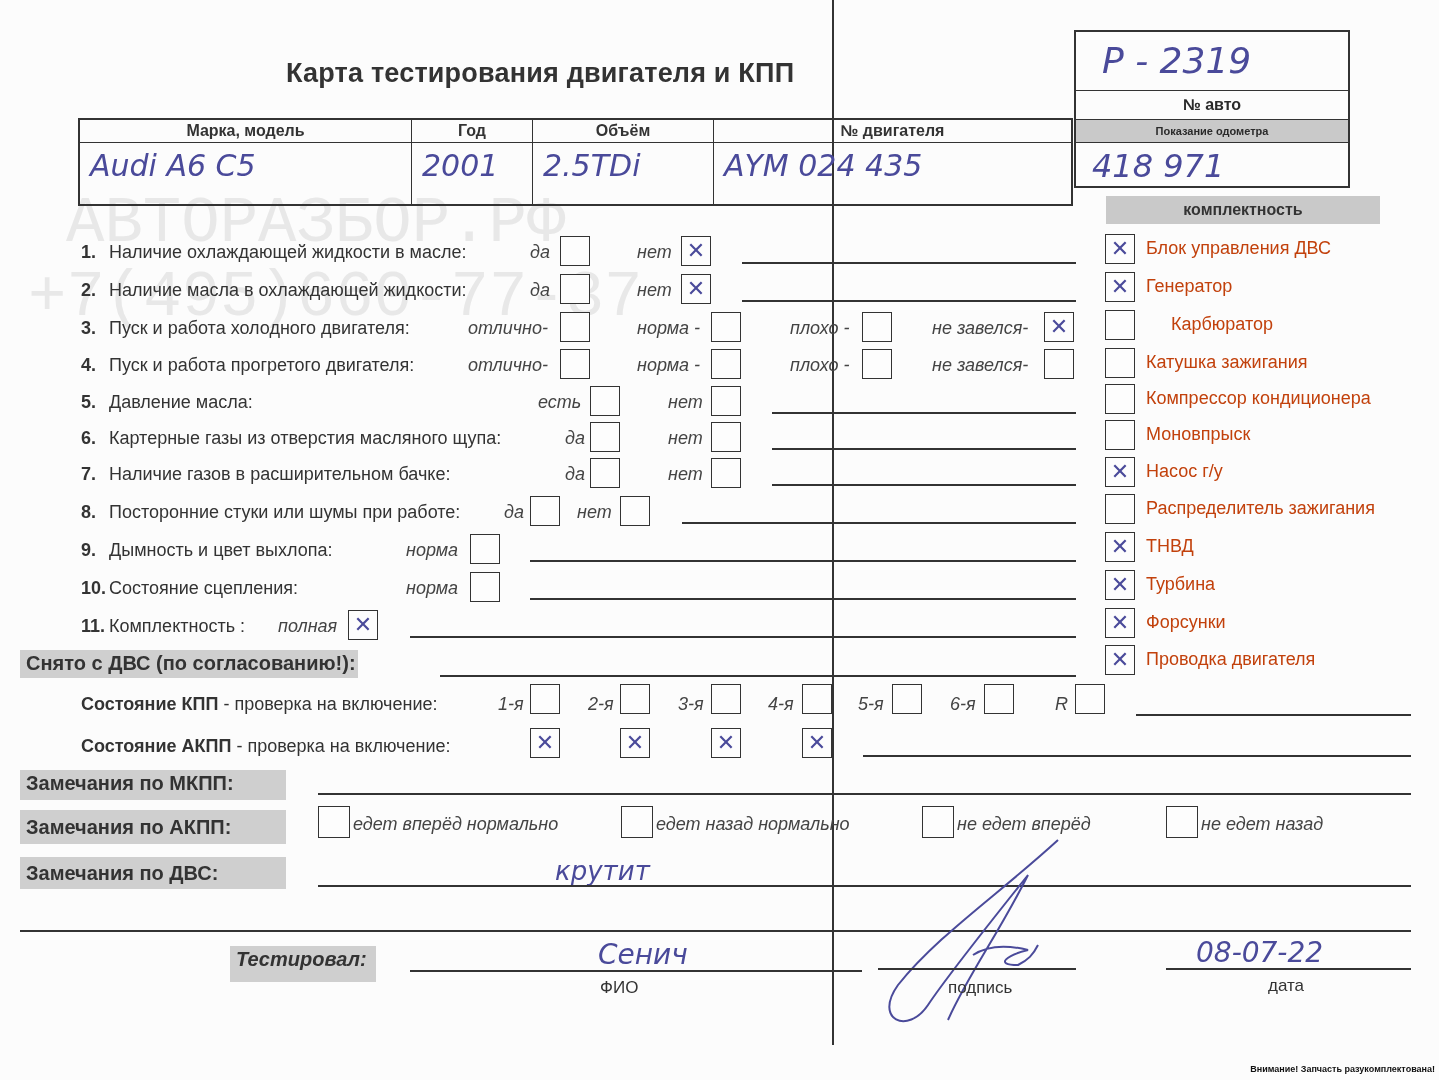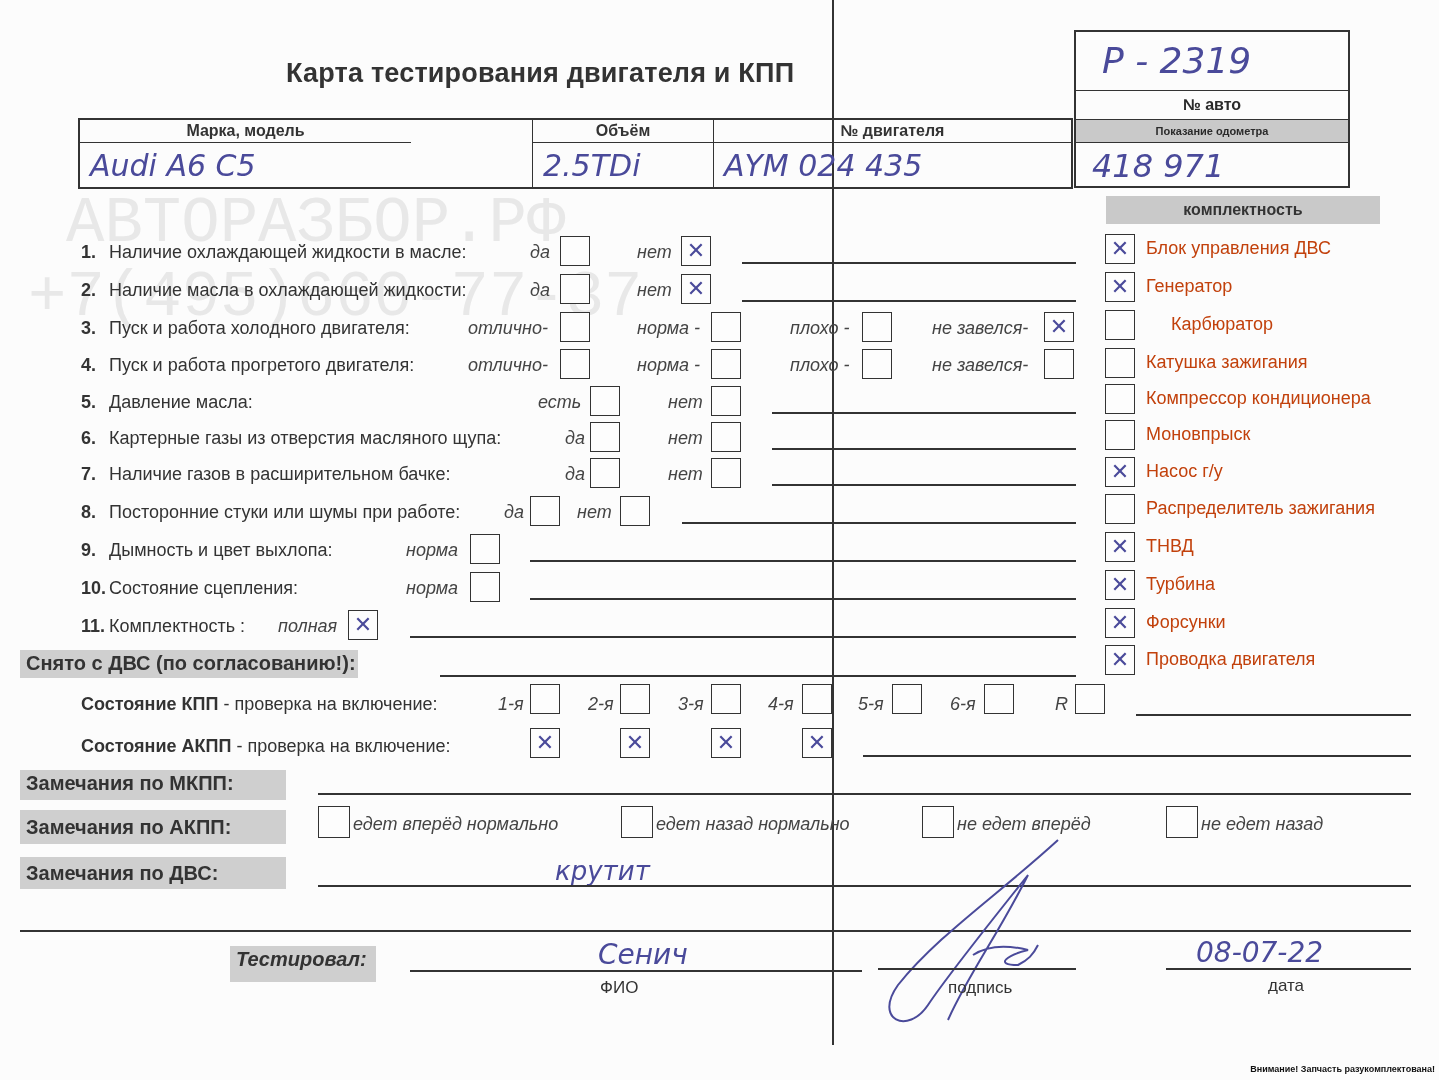--- a/index.html
+++ b/index.html
@@ -2,21 +2,21 @@
 <html><head>
 <meta charset="utf-8">
 <style>
   html,body{margin:0;padding:0;}
   body{width:1439px;height:1080px;background:#fcfcfc;position:relative;overflow:hidden;font-family:"Liberation Sans",sans-serif;color:#2a2a2a;}
   .abs{position:absolute;}
   .title{left:286px;top:58px;font-size:27px;font-weight:bold;color:#333;letter-spacing:0.2px;white-space:nowrap;}
   .vline{left:832px;top:0;width:2px;height:1045px;background:#333;}
   .hand{font-family:"DejaVu Sans",sans-serif;color:#4a4a9a;font-style:italic;white-space:nowrap;}
   
-  .htable{left:78px;top:118px;width:995px;height:71px;border:2px solid #333;box-sizing:border-box;}
+  .htable{left:78px;top:118px;width:995px;height:88px;border:2px solid #333;box-sizing:border-box;}
   .hcell{position:absolute;top:0;height:100%;border-left:1.5px solid #333;box-sizing:border-box;}
   .hcell:first-child{border-left:none;}
   .hhead{height:22px;border-bottom:1.5px solid #333;text-align:center;font-size:16px;line-height:22px;font-weight:bold;color:#333;}
   .hval{height:45px;line-height:45px;font-size:30px;padding-left:10px;}
   .autobox{left:1074px;top:30px;width:276px;height:158px;border:2px solid #333;box-sizing:border-box;}
   .autobox .num{height:58px;border-bottom:1.5px solid #333;font-size:36px;line-height:58px;padding-left:26px;}
   .autobox .lbl{height:28px;border-bottom:1.5px solid #333;text-align:center;font-weight:bold;font-size:16px;line-height:28px;}
   .autobox .odlbl{height:22px;background:#c9c9c9;border-bottom:1.5px solid #333;text-align:center;font-weight:bold;font-size:11px;line-height:22px;}
   .autobox .odval{font-size:32px;line-height:46px;padding-left:16px;}
   .watermark{color:#e8e8e8;font-size:64px;white-space:nowrap;z-index:0;font-family:Liberation Mono, monospace;}
@@ -46,20 +46,24 @@
   <div class="num hand">P - 2319</div>
   <div class="lbl">№ авто</div>
   <div class="odlbl">Показание одометра</div>
   <div class="odval hand">418  971</div>
 </div>
 
 <div class="abs htable">
   <div class="hcell" style="left:0;width:331px;">
     <div class="hhead">Марка, модель</div>
     <div class="hval hand">Audi A6  C5</div>
+  </div>
+  <div class="hcell" style="left:331px;width:121px;">
+    <div class="hhead">Год</div>
+    <div class="hval hand">2001</div>
   </div>
   <div class="hcell" style="left:452px;width:181px;">
     <div class="hhead">Объём</div>
     <div class="hval hand">2.5TDi</div>
   </div>
   <div class="hcell" style="left:633px;width:358px;">
     <div class="hhead">№ двигателя</div>
     <div class="hval hand">AYM  024 435</div>
   </div>
 </div>

